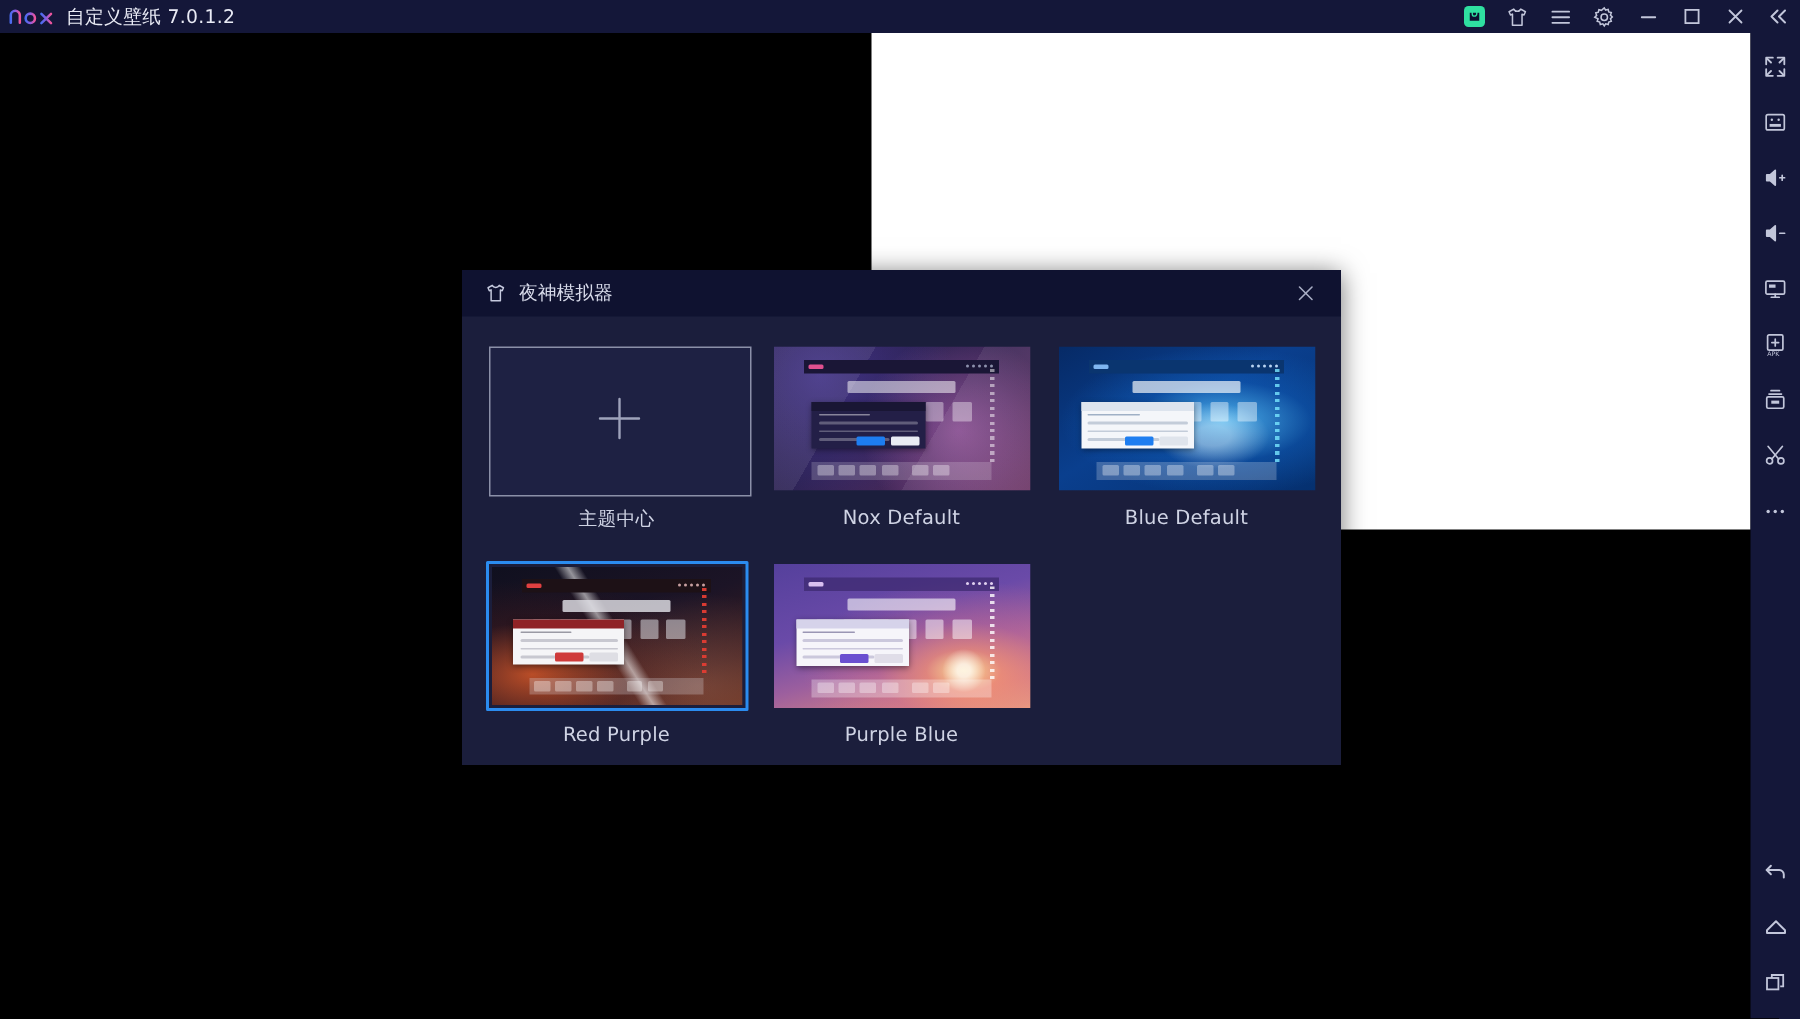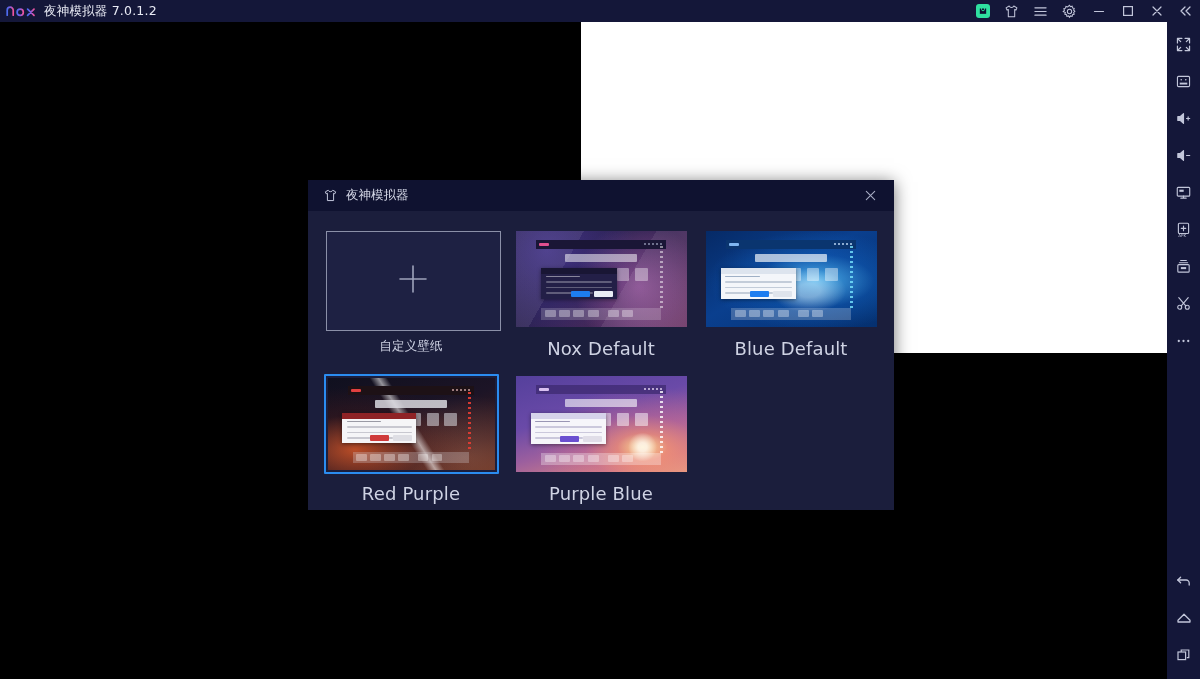--- a/index.html
+++ b/index.html
@@ -113,21 +113,21 @@
     border:2px solid transparent;
     border-radius:1px;
   }
   .thumb-wrap.selected{ border-color:#2b8cf0; }
   .thumb{
     position:absolute; left:0; top:0; right:0; bottom:0;
     overflow:hidden;
   }
   .thumb-wrap.selected .thumb{ left:2px;top:2px;right:2px;bottom:2px; }
   .theme-label{
-    margin-top:9px; color:#cfd3e4; font-size:18px; letter-spacing:.15px;
+    margin-top:9px; color:#cfd3e4; font-size:13px; letter-spacing:.15px;
     font-family:"DejaVu Sans","Liberation Sans",sans-serif;
   }
   .theme-label.cjk{ font-size:12.5px; }
 
   
   #custom-box{
     width:175px;height:100px;border:1px solid #8b90a8;background:#1e2143;
     display:flex;align-items:center;justify-content:center;
   }
   #custom-plus{ color:#9ea3bb; }
@@ -190,21 +190,21 @@
         </linearGradient>
       </defs>
       <g fill="none" stroke="url(#gnox)" stroke-width="1.7" stroke-linecap="round">
         <path d="M1.2 10.2V5.2a3 3 0 0 1 6 0v5"></path>
         <circle cx="14.2" cy="7.2" r="3.1"></circle>
         <path d="M21.6 4.2l6.4 6.2M28 4.2l-6.4 6.2"></path>
       </g>
     </svg>
   </div>
 
-  <div id="app-title">夜神模拟器 7.0.1.2</div>
+  <div id="app-title">自定义壁纸 7.0.1.2</div>
 
   <div id="tb-spacer"></div>
 
   <div class="tb-btn" id="store-icon-wrap">
     <span class="store-sq">
       <svg width="10" height="10" viewBox="0 0 12 12">
         <path d="M2.2 3h7.6v6.4H2.2z" fill="#0d1030"></path>
         <path d="M4.2 2.6v1.3a1.8 1.8 0 0 0 3.6 0V2.6" fill="none" stroke="#2fe0a0" stroke-width="1.1" stroke-linecap="round"></path>
       </svg>
     </span>
@@ -373,21 +373,21 @@
       <div class="theme-cell">
         <div class="thumb-wrap">
           <div id="custom-box">
             <span id="custom-plus">
               <svg width="36" height="36" viewBox="0 0 36 36" stroke="#9ea3bb" stroke-width="1.6" stroke-linecap="round">
                 <path d="M18 5v26M5 18h26"></path>
               </svg>
             </span>
           </div>
         </div>
-        <div class="theme-label cjk">自定义壁纸</div>
+        <div class="theme-label cjk">主题中心</div>
       </div>
 
       <div class="theme-cell">
         <div class="thumb-wrap">
           <div class="thumb">
             <div class="scene">
               <div class="scene-bg" style="background:
                    radial-gradient(circle at 72% 58%, rgba(190,110,190,.55) 0%, rgba(120,60,150,0) 48%),
                    radial-gradient(circle at 18% 20%, rgba(90,70,190,.5) 0%, rgba(40,30,90,0) 55%),
                    linear-gradient(135deg,#251c47 0%,#2b2150 40%,#4b2a5c 72%,#6b3563 100%);"></div>

